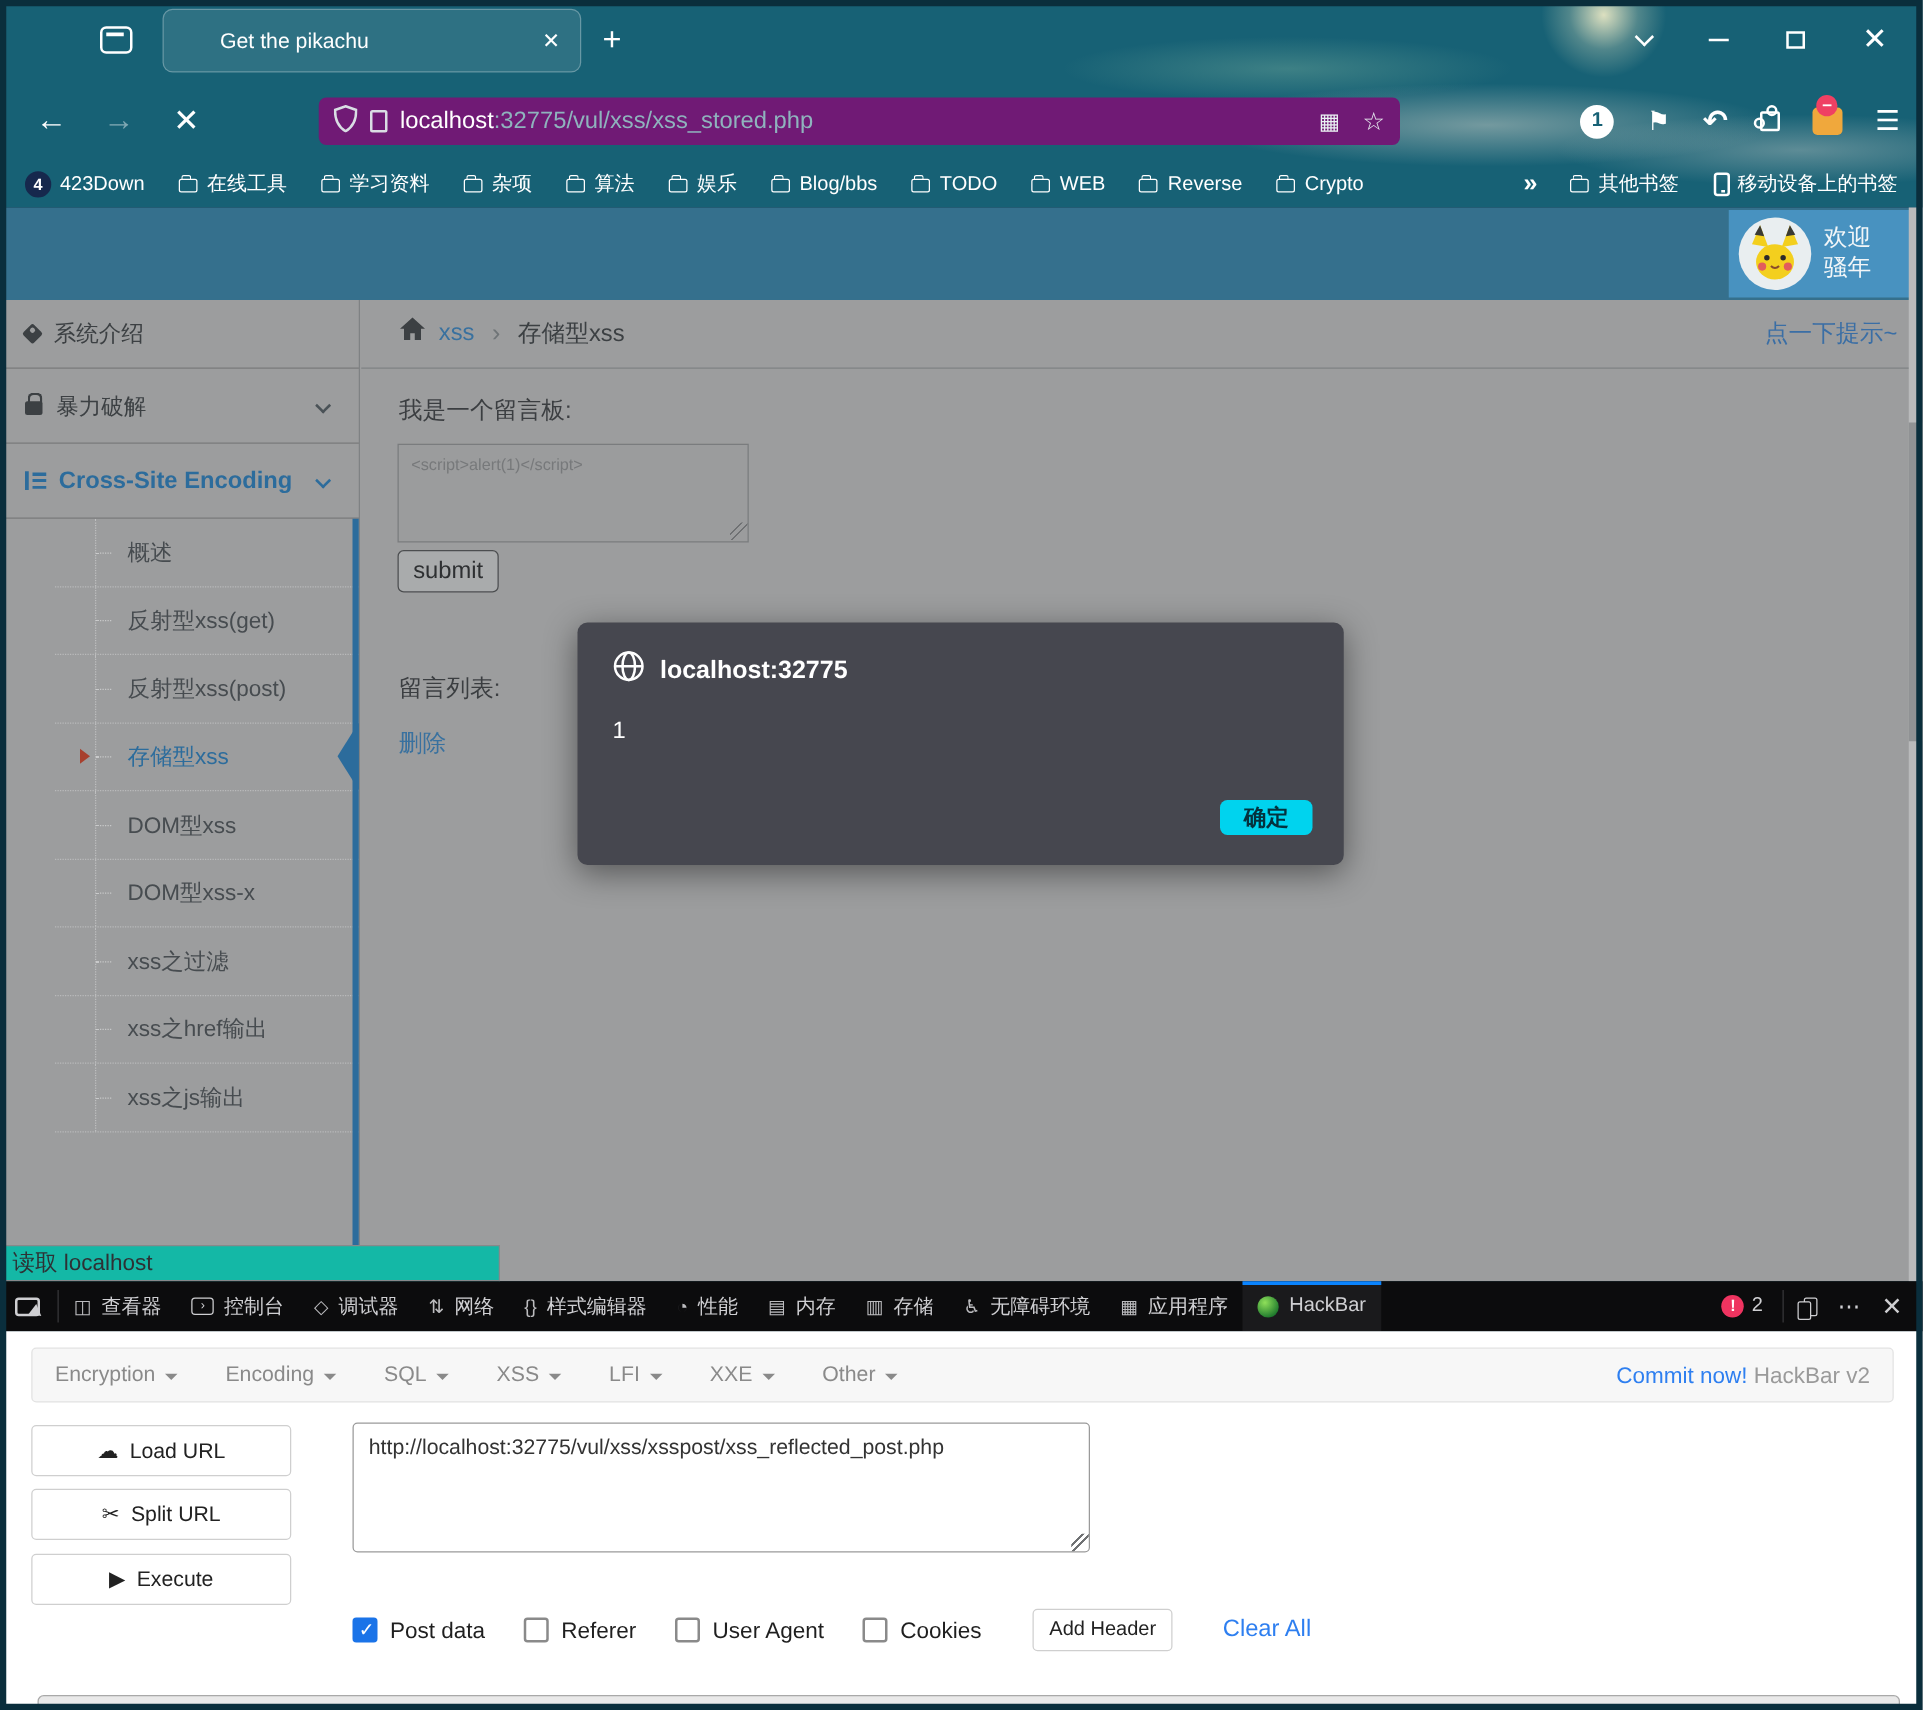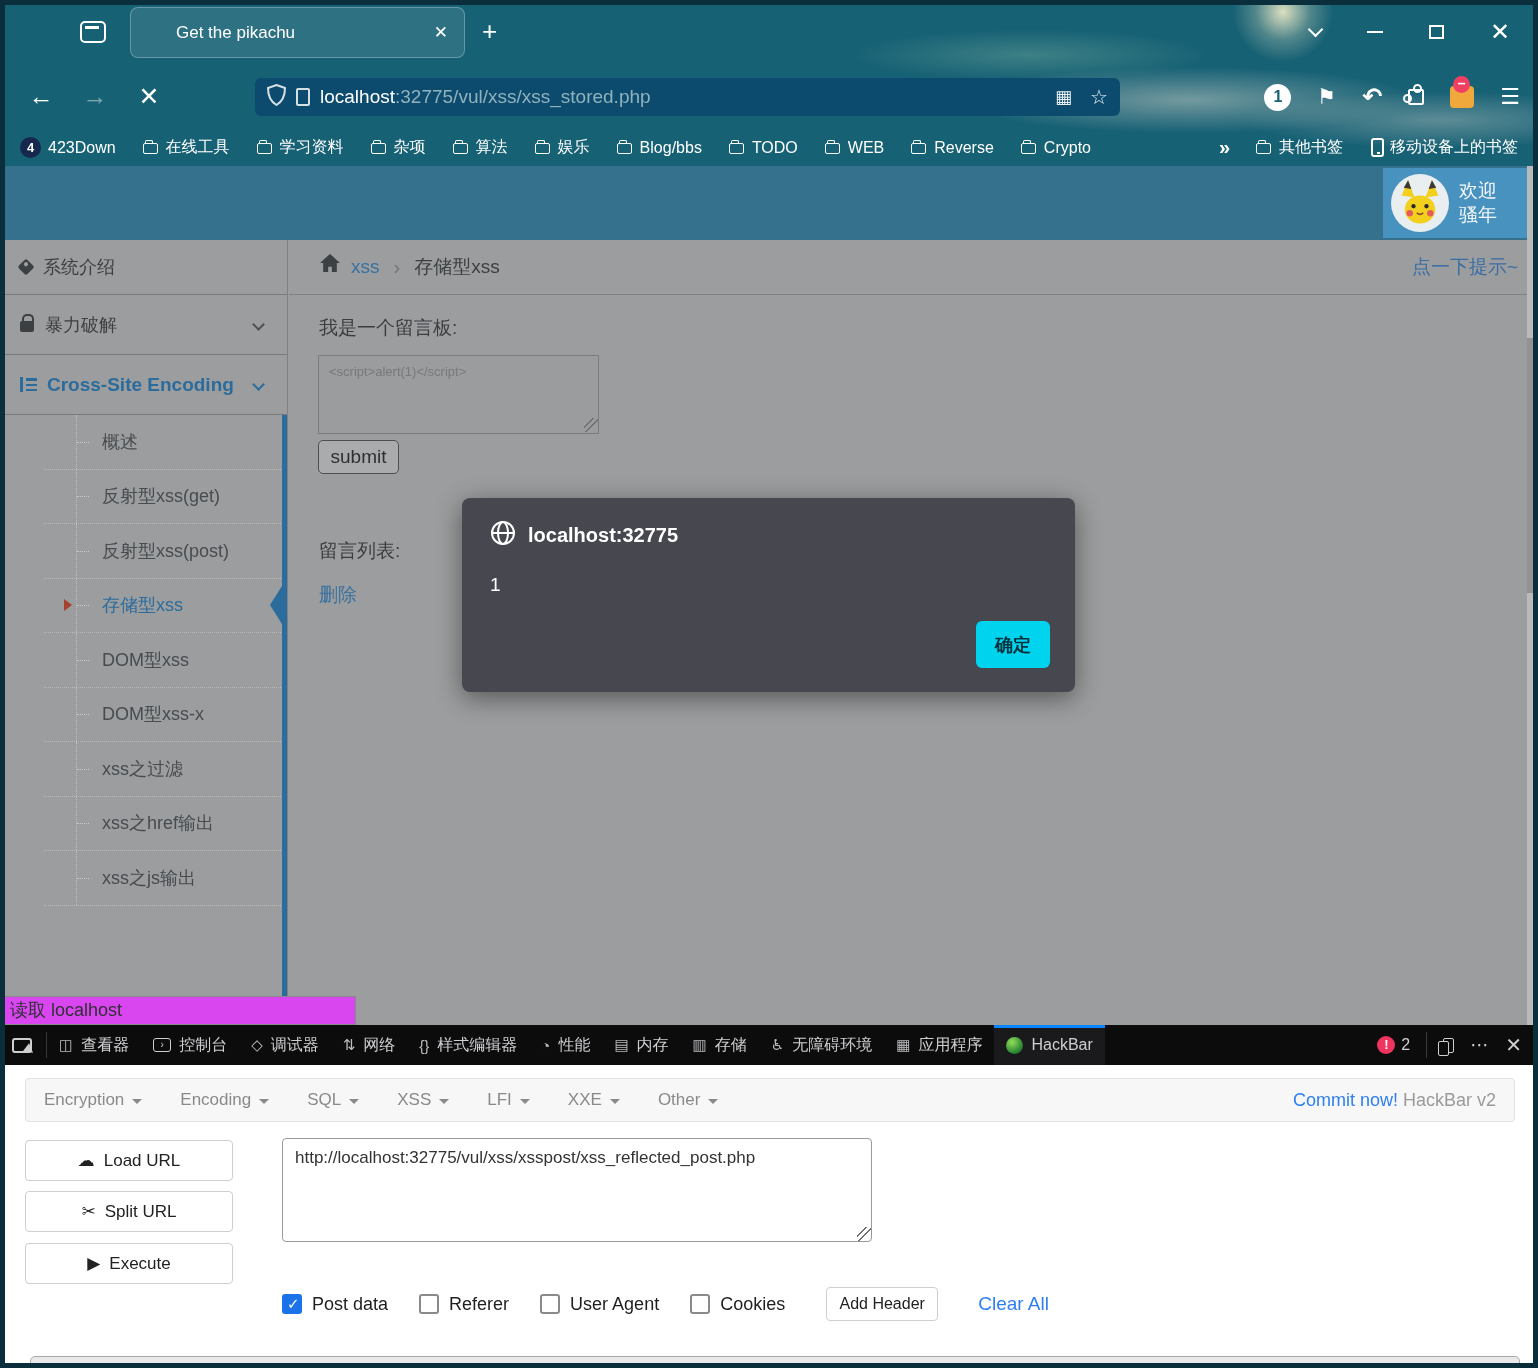--- a/index.html
+++ b/index.html
@@ -25,21 +25,21 @@
   .tab-close { margin-right:16px; font-size:17px; cursor:default; }
   .newtab { position:absolute; left:482px; top:16px; font-size:26px; color:#fff; font-weight:300; }
   .wctrls { position:absolute; right:0; top:0; height:64px; display:flex; align-items:center; gap:46px; padding-right:28px; color:#fff; }
   .chev { width:11px; height:11px; border-right:2.5px solid #fff; border-bottom:2.5px solid #fff; transform:rotate(45deg); margin-top:-5px; }
   .wmin { width:16px; height:2.5px; background:#fff; }
   .wmax { width:15px; height:14px; border:2.5px solid #fff; }
   .wclose { font-size:24px; line-height:1; }
 
   .navbar { position:absolute; left:0; top:64px; width:1538px; height:65px; display:flex; align-items:center; color:#fff; }
   .nav-btn { font-size:25px; width:54px; text-align:center; }
-  .urlbar { position:absolute; left:255px; top:78px; width:865px; height:38px; background:#0c4a6e; border-radius:6px;
+  .urlbar { position:absolute; left:255px; top:78px; width:865px; height:38px; background:#701a75; border-radius:6px;
     display:flex; align-items:center; padding:0 12px; }
   .url-text { font-size:19px; margin-left:10px; flex:1; white-space:nowrap; overflow:hidden; }
   .url-host { color:#ffffff; }
   .url-path { color:#8fb3bd; }
   .shield-icon svg, .page-icon { opacity:.95; }
   .page-icon { width:14px; height:18px; border:2px solid #dfe8ea; border-radius:2px; margin-left:10px; }
   .url-right { display:flex; align-items:center; gap:18px; color:#e9f0f2; }
   .qr { font-size:18px; } .star { font-size:20px; }
   .navicons { position:absolute; right:18px; top:78px; display:flex; align-items:center; gap:26px; height:38px; }
   .badge1 { width:27px; height:27px; border-radius:50%; background:#fff; color:#176175; font-weight:bold; font-size:16px;
@@ -121,24 +121,24 @@
   .del-link { position:absolute; left:30px; top:342px; font-size:19px; color:#39719f; }
 
   .scrolltrack { position:absolute; right:0; top:166px; width:11px; height:859px; background:#b9babb; }
   .scrollthumb { position:absolute; right:0; top:172px; width:11px; height:255px; background:#909294; }
 
   
   .dialog { position:absolute; left:462px; top:498px; width:613px; height:194px; background:#46474f; border-radius:8px;
     box-shadow:0 6px 26px rgba(0,0,0,.45); color:#fff; z-index:30; }
   .dlg-head { position:absolute; left:28px; top:22px; display:flex; align-items:center; gap:12px; font-size:20px; font-weight:bold; }
   .dlg-msg { position:absolute; left:28px; top:76px; font-size:19px; }
-  .dlg-ok { position:absolute; right:25px; bottom:24px; width:74px; height:47px; background:#00d3ee; border:none; border-radius:6px;
+  .dlg-ok { position:absolute; right:25px; bottom:24px; width:74px; height:28px; background:#00d3ee; border:none; border-radius:6px;
     color:#04323e; font-size:18px; font-weight:bold; font-family:inherit; }
 
-  .status-tip { position:absolute; left:0; top:756px; width:356px; height:29px; background:#d946ef; border:1px solid #87898b;
+  .status-tip { position:absolute; left:0; top:756px; width:400px; height:29px; background:#14b8a6; border:1px solid #87898b;
     border-left:none; font-size:18px; color:#2e3134; line-height:27px; padding-left:10px; z-index:5; }
 
   
   .devbar { position:absolute; left:0; top:1025px; width:1538px; height:40px; background:#0c0c0d; display:flex; align-items:center; color:#cfcfd2; }
   .picker { width:20px; height:15px; border:2px solid #cfcfd2; border-radius:3px; margin:0 14px 0 12px; position:relative; }
   .picker::after { content:""; position:absolute; right:-4px; bottom:-4px; border-left:9px solid #cfcfd2; border-top:5px solid transparent; border-bottom:5px solid transparent; transform:rotate(38deg); }
   .vsep { width:1px; height:26px; background:#37373a; }
   .dtab { display:flex; align-items:center; gap:8px; padding:0 12px; height:40px; font-size:16px; position:relative; white-space:nowrap; }
   .dtab .ic { font-size:15px; opacity:.9; }
   .mini-term { width:18px; height:14px; border:1.5px solid #cfcfd2; border-radius:3px; font-size:10px; line-height:11px; text-align:center; }

